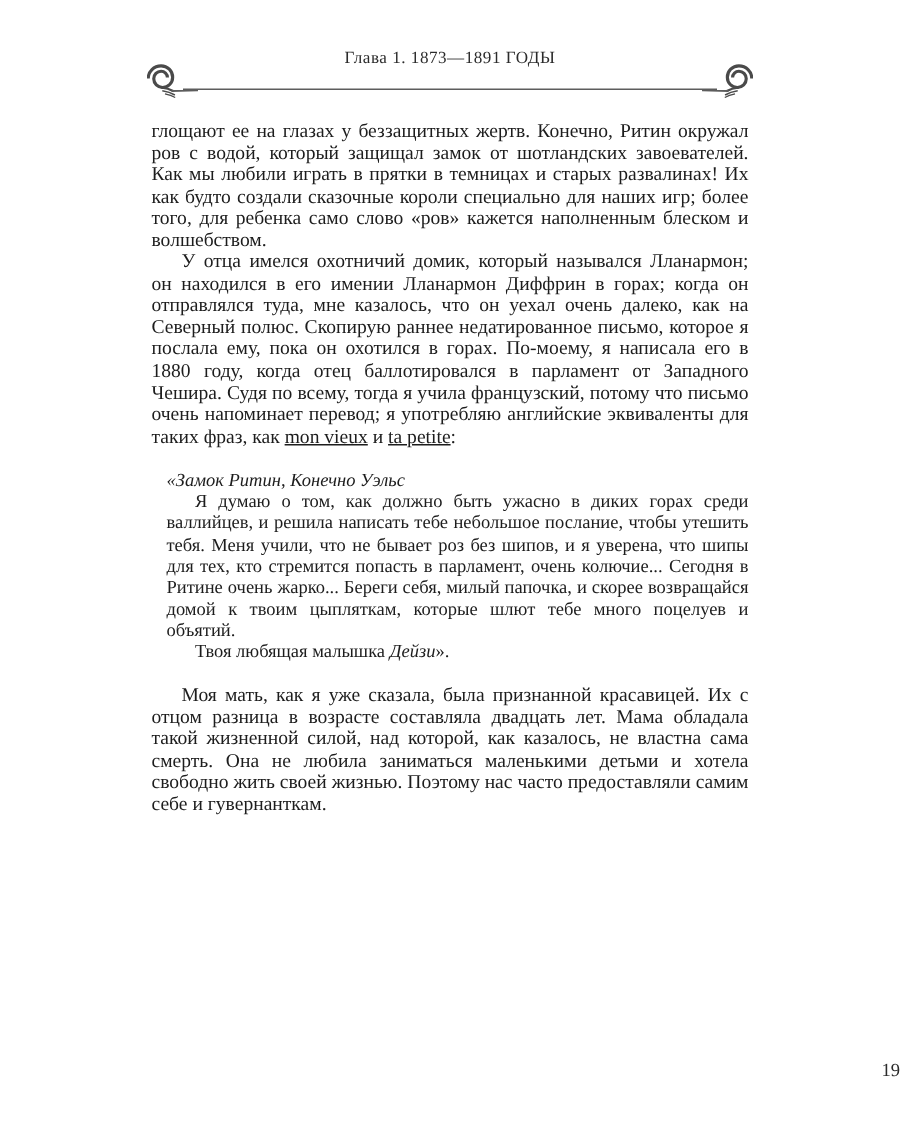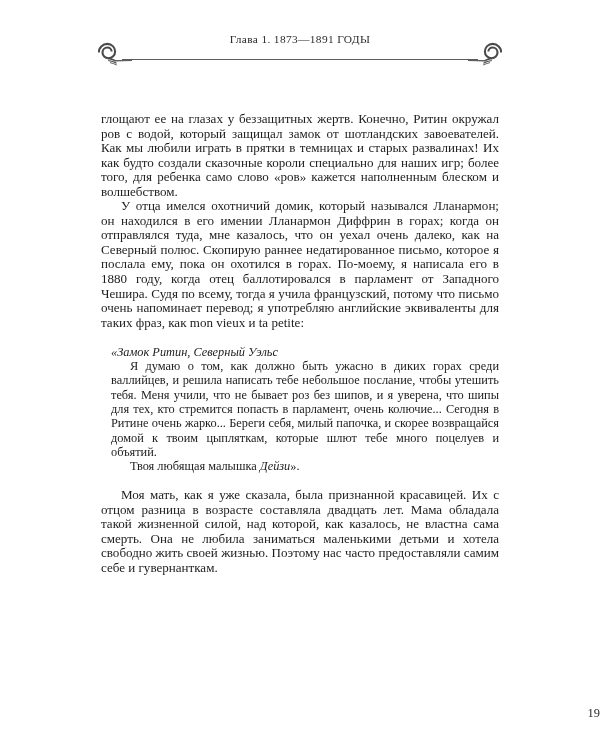--- a/index.html
+++ b/index.html
@@ -62,21 +62,20 @@
   .flourish svg { display: block; width: 34px; height: 26px; }
   .flourish-left  { left: -2px; }
   .flourish-right { right: -2px; }
 
   
   .textblock {
     position: absolute;
     left: 101px;
     top: 80px;
     width: 398px;
-    margin-top: 32px;
   }
   p {
     margin: 0;
     font-size: 13.05px;
     line-height: 14.55px;
     text-align: justify;
     text-justify: inter-word;
     hyphens: manual;
     color: #1d1d1d;
   }
@@ -94,21 +93,21 @@
     font-size: 12.35px;
     line-height: 14.35px;
   }
   .letter p.letterline { text-align: left; text-indent: 0; }
   .letter p.body { text-indent: 19px; }
   .letter p.signoff { text-indent: 19px; text-align: left; }
 
   .gap-before-after { margin-top: 14.2px; }
 
   i, .ital { font-style: italic; text-align: center; }
-  .latin { font-style: normal; }
+  .latin { font-style: normal; text-decoration: underline; }
 
   
   .folio {
     position: absolute;
     left: 0;
     top: 706px;
     width: 600px;
     text-align: right;
     font-size: 12.4px;
     color: #2b2b2b;
@@ -151,21 +150,21 @@
     <div class="running-head-title">Глава 1. 1873—1891 ГОДЫ</div>
   </div>
 
   <div class="textblock">
 
     <p class="noindent">глощают ее на глазах у беззащитных жертв. Конечно, Ритин окружал ров с водой, который защищал замок от шотландских завоевателей. Как мы любили играть в прятки в темницах и старых развалинах! Их как будто создали сказочные короли специально для наших игр; более того, для ребенка само слово «ров» кажется наполненным блеском и волшебством.</p>
 
     <p class="indent"><span>У отца имелся охотничий домик, который назывался Лланармон; он находился в его имении Лланармон Диффрин в горах; когда он отправлялся туда, мне казалось, что он уехал очень далеко, как на Северный полюс. Скопирую раннее недатированное письмо, которое я послала ему, пока он охотился в горах. По-моему, я написала его в 1880 году, когда отец баллотировался в парламент от Западного Чешира. Судя по всему, тогда я учила французский, потому что письмо очень напоминает перевод; я употребляю английские эквиваленты для таких фраз, как </span><i class="latin">mon vieux</i><span> и </span><i class="latin">ta petite</i><span>:</span></p>
 
     <div class="letter">
-      <p class="letterline ital">«Замок Ритин, Северный Уэльс</p>
+      <p class="letterline ital">«Замок Ритин, Конечно Уэльс</p>
       <p class="body">Я думаю о том, как должно быть ужасно в диких горах среди валлийцев, и решила написать тебе небольшое послание, чтобы утешить тебя. Меня учили, что не бывает роз без шипов, и я уверена, что шипы для тех, кто стремится попасть в парламент, очень колючие... Сегодня в Ритине очень жарко... Береги себя, милый папочка, и скорее возвращайся домой к твоим цыпляткам, которые шлют тебе много поцелуев и объятий.</p>
       <p class="signoff"><span>Твоя любящая малышка </span><i>Дейзи</i><span>».</span></p>
     </div>
 
 
     <p class="indent">Моя мать, как я уже сказала, была признанной красавицей. Их с отцом разница в возрасте составляла двадцать лет. Мама обладала такой жизненной силой, над которой, как казалось, не властна сама смерть. Она не любила заниматься маленькими детьми и хотела свободно жить своей жизнью. Поэтому нас часто предоставляли самим себе и гувернанткам.</p>
 
   </div>
 
   <div class="folio">19</div>

